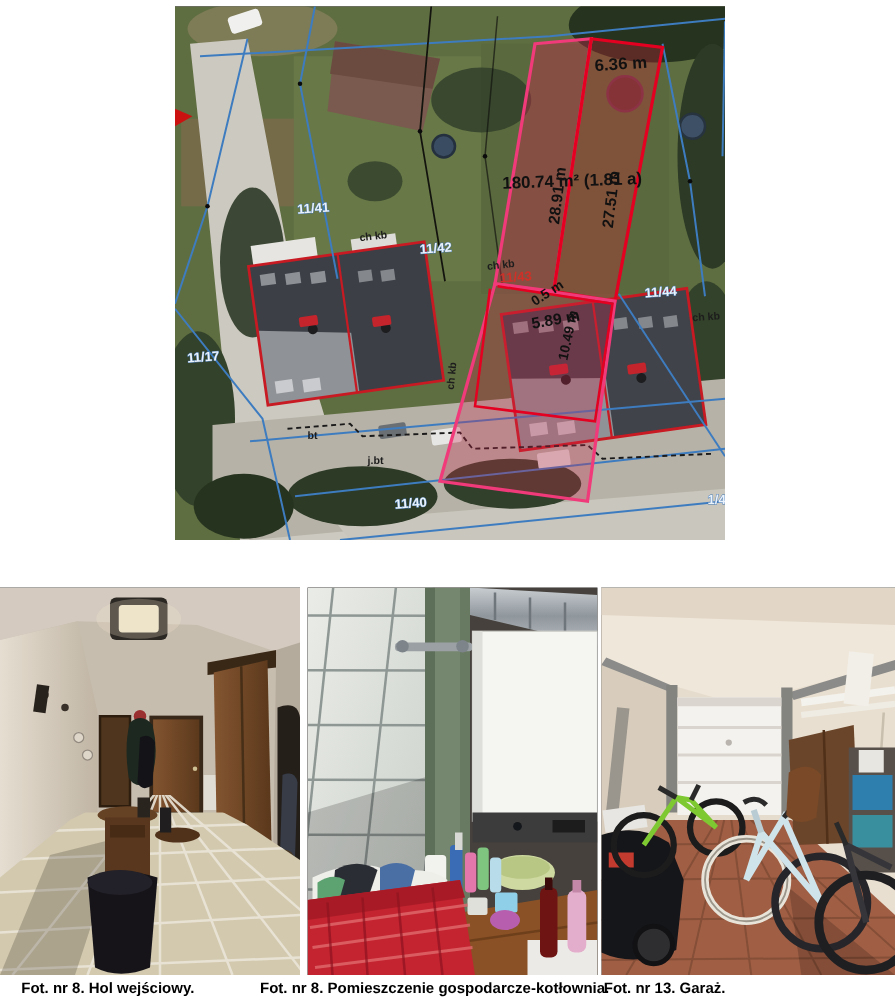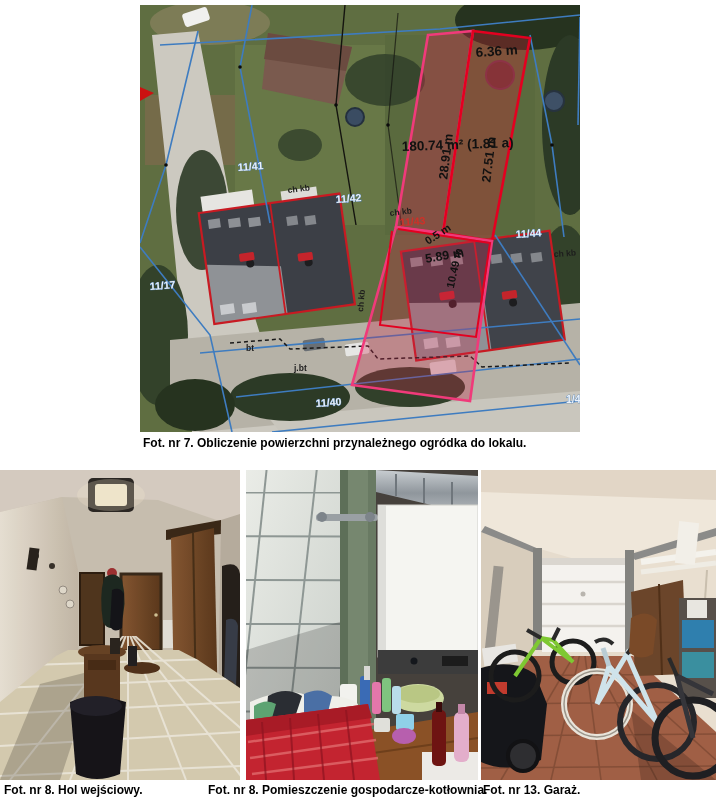--- a/index.html
+++ b/index.html
@@ -151,21 +151,20 @@
         <text class="ann" x="414" y="252" transform="rotate(-4 414 252)">ch kb</text>
         <text class="ann" x="224" y="296" text-anchor="middle" transform="rotate(-85 224 296)">ch kb</text>
         <text class="ann" x="154" y="366" font-size="9.5">j.bt</text>
         <text class="ann" x="106" y="346" font-size="9.5">bt</text>
       </g>
 
       <polygon points="0,82 14,88 0,96" fill="#cc1111"></polygon>
     </svg>
   </div>
 
-  <div class="caption" style="left:143px;top:436px;">Fot. nr 7. Obliczenie powierzchni przynależnego ogródka do lokalu.</div>
 
   <div class="photo" style="left:0px;top:470px;width:240px;height:310px;">
     <svg width="240" height="310" viewBox="0 0 240 310">
       <defs>
         <linearGradient id="hwall" x1="0" y1="0" x2="1" y2="0">
           <stop offset="0" stop-color="#efe7da"></stop>
             <stop offset="1" stop-color="#c9bdab"></stop>
         </linearGradient>
         <linearGradient id="hwood" x1="0" y1="0" x2="1" y2="0">
           <stop offset="0" stop-color="#8a5a33"></stop>
@@ -434,16 +433,16 @@
       <g fill="none">
         <circle cx="212" cy="268" r="38" stroke="#1f1f22" stroke-width="7"></circle>
         <polyline points="212,268 196,206 232,224" stroke="#35353a" stroke-width="5"></polyline>
         <line x1="196" y1="206" x2="188" y2="188" stroke="#2a2a2a" stroke-width="4"></line>
       </g>
 
       <path d="M150,148 q16,-10 26,2 l-4,34 q-14,8 -24,-2 z" fill="#7a4a28"></path>
     </svg>
   </div>
 
-  <div class="caption" style="left:4px;top:783px;text-align:center;">Fot. nr 8. Hol wejściowy.</div>
+  <div class="caption" style="left:17px;top:783px;text-align:center;">Fot. nr 8. Hol wejściowy.</div>
   <div class="caption" style="left:208px;top:783px;">Fot. nr 8. Pomieszczenie gospodarcze-kotłownia.</div>
   <div class="caption" style="left:483px;top:783px;">Fot. nr 13. Garaż.</div>
 </div>
 
 </body></html>

